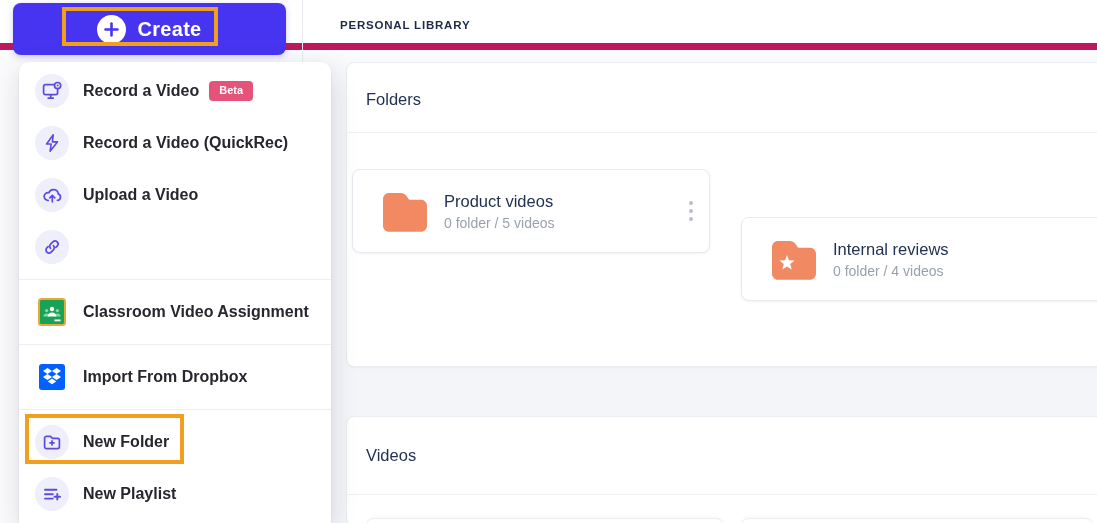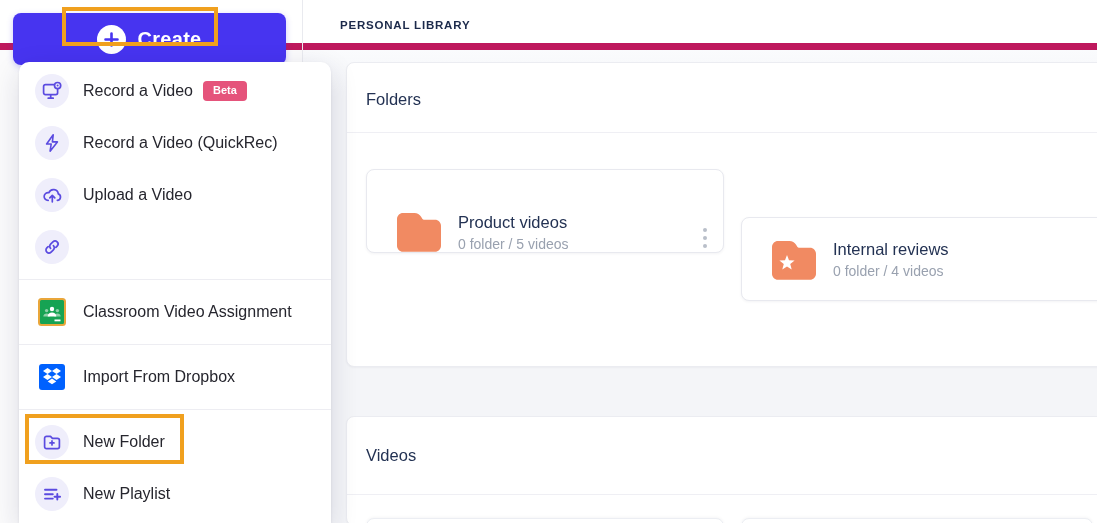--- a/index.html
+++ b/index.html
@@ -23,53 +23,53 @@
   .folders-card { top:62px; height:305px; }
   .videos-card { top:416px; height:110px; }
   .section-title { position:absolute; left:19px; top:27px; font-size:16.5px; font-weight:500; color:#233253; }
   .videos-card .section-title { top:29px; }
   .section-divider { position:absolute; left:0; right:0; top:69px; height:1px; background:#efeff4; }
   .videos-card .section-divider { top:77px; }
 
   .folder-item { position:absolute; top:106px; height:84px; background:#fff; border:1px solid #e8e9ef;
             border-radius:8px; box-shadow:0 1px 3px rgba(20,25,50,.05); display:flex; align-items:center;
             padding:0 14px 0 28px; }
-  .folder-item.first { left:19px; width:358px;align-items:flex-end; }
+  .folder-item.first { left:5px; width:358px; }
   .folder-item.second { left:394px; width:408px;margin-top:48px; }
   .folder-glyph { flex:0 0 auto; display:block; }
   .folder-text { margin-left:15px; }
   .folder-name { font-size:16.5px; font-weight:500; color:#233253; }
   .folder-meta { font-size:14px; color:#99a1af; margin-top:4px; }
   .kebab { margin-left:auto; display:flex; flex-direction:column; gap:4px; align-items:center;
             padding:4px 2px; cursor:pointer; }
   .kebab i { width:4px; height:4px; border-radius:50%; background:#b9bfc9; }
 
   .video-thumb { position:absolute; top:101px; height:28px; background:#fff; border:1px solid #eceef3;
             border-radius:8px 8px 0 0; box-shadow:0 -1px 3px rgba(20,25,50,.04); }
   .video-thumb.first { left:19px; width:358px; }
   .video-thumb.second { left:394px; width:352px; }
 
   
   .create-btn { position:absolute; left:13px; top:3px; width:273px; height:52px; background:#4734f0;
             border:none; border-radius:8px; display:flex; align-items:center; justify-content:center;
-            gap:11px; cursor:pointer; z-index:4; box-shadow:0 2px 6px rgba(71,52,240,.25);margin-top:10px; }
+            gap:11px; cursor:pointer; z-index:4; box-shadow:0 2px 6px rgba(71,52,240,.25); }
   .plus-circle { width:29px; height:29px; border-radius:50%; background:#fff; display:flex;
             align-items:center; justify-content:center; }
   .create-label { color:#fff; font-size:20px; font-weight:700; letter-spacing:.3px; }
 
   
   .dropdown { position:absolute; left:19px; top:62px; width:312px; height:461px; background:#fff;
             border-radius:10px 10px 0 0; box-shadow:0 8px 28px rgba(25,25,70,.14), 0 1px 3px rgba(25,25,70,.08);
             padding-top:3px; z-index:5; }
   .menu-item { height:52px; display:flex; align-items:center; padding:0 12px 0 16px; cursor:pointer; }
   .icon-circle { width:34px; height:34px; border-radius:50%; background:#efeefb; display:flex;
             align-items:center; justify-content:center; flex:0 0 auto; }
   .icon-square { width:28px; height:28px; margin-left:3px; margin-right:3px; flex:0 0 auto; display:flex;
             align-items:center; justify-content:center; }
-  .menu-label { margin-left:14px; font-size:16px; font-weight:400; color:#26262e; white-space:nowrap; }
+  .menu-label { margin-left:14px; font-size:16px; font-weight:700; color:#26262e; white-space:nowrap; }
   .beta-badge { margin-left:10px; background:#e5537b; color:#fff; font-size:11px; font-weight:700;
             padding:4px 10px 5px; border-radius:4px; line-height:1; }
   .menu-divider { height:1px; background:#ededf2; margin:6px 0; }
 
   
   .anno { position:absolute; border:4px solid #f0a01e; background:transparent; z-index:9; pointer-events:none; }
   .anno-create { left:62px; top:7px; width:156px; height:39px; }
   .anno-new-folder { left:25px; top:414px; width:159px; height:50px; }
 </style>
 </head>

